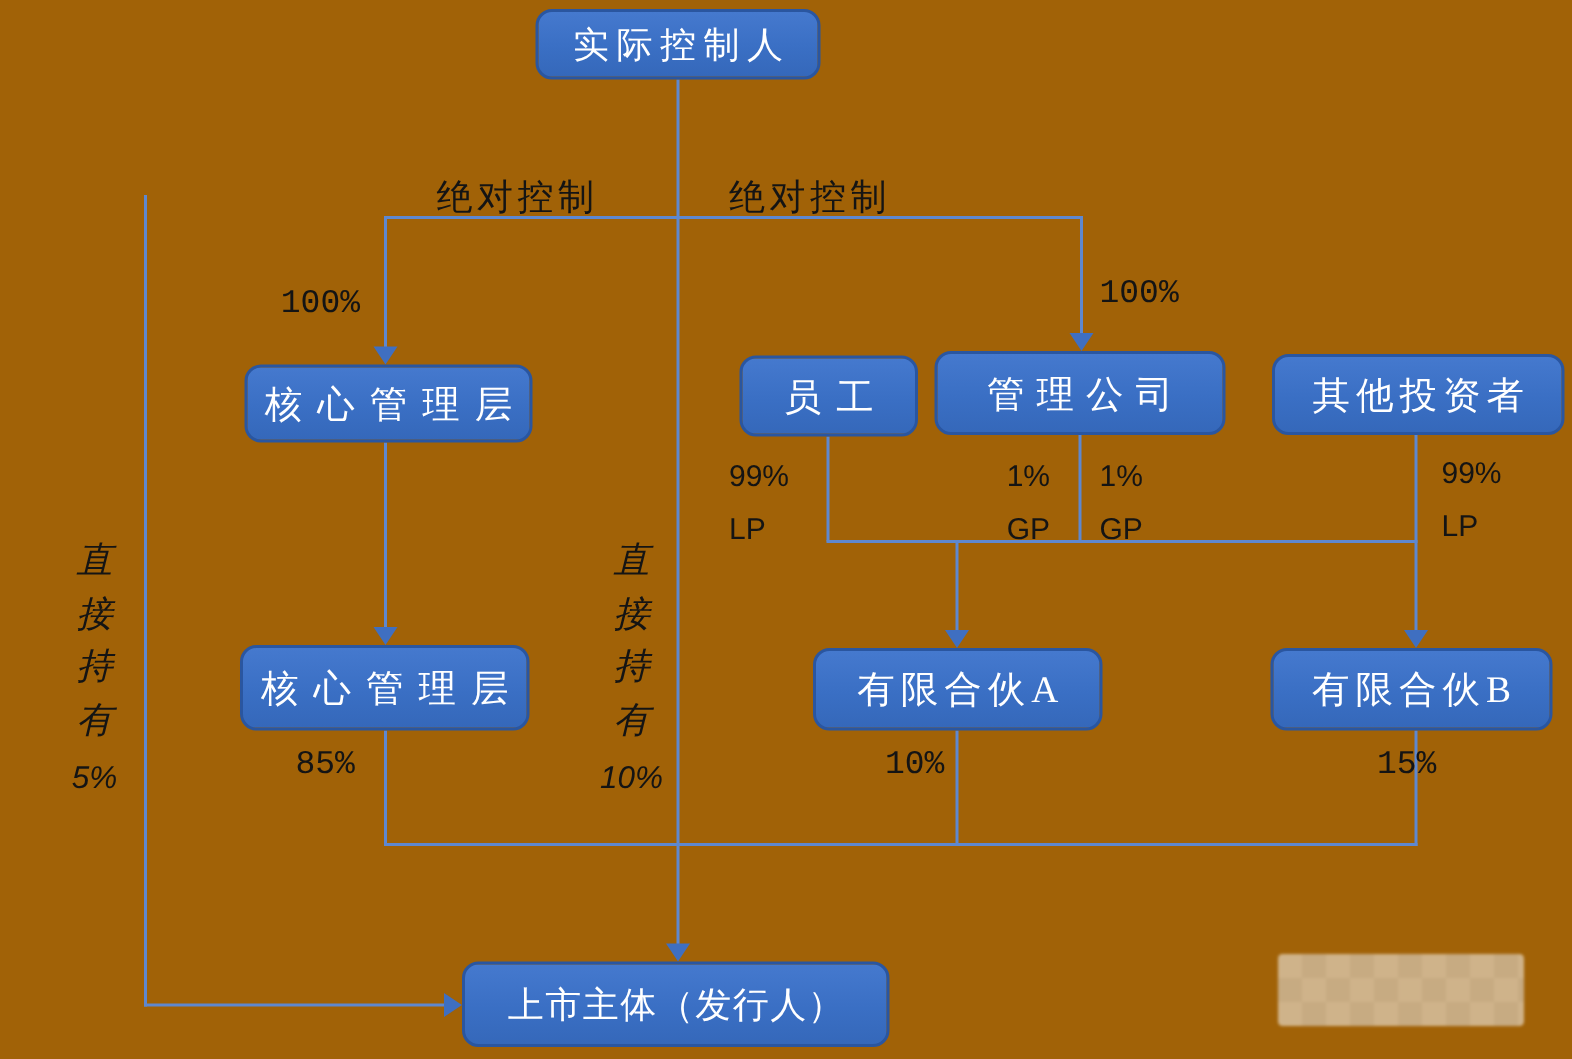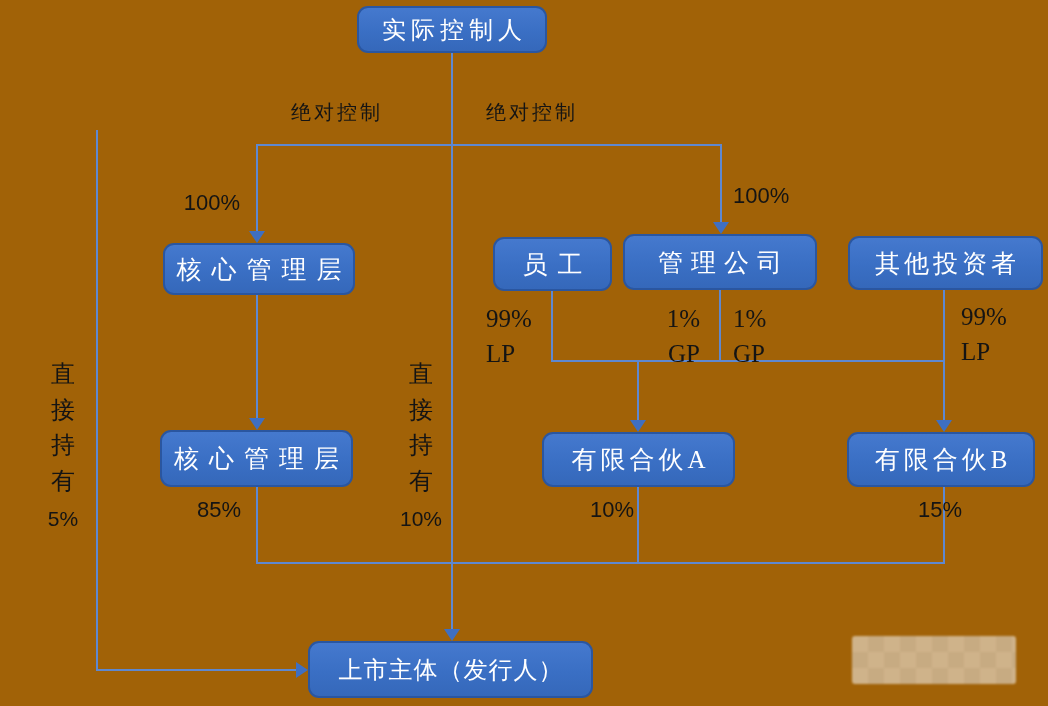--- a/index.html
+++ b/index.html
@@ -20,27 +20,27 @@
   .line.v{width:2px;}
   .line.h{height:2px;}
   
   .arrow-down{position:absolute;width:0;height:0;
     border-left:8px solid transparent;border-right:8px solid transparent;
     border-top:12px solid #3f6fc1;}
   .arrow-right{position:absolute;width:0;height:0;
     border-top:8px solid transparent;border-bottom:8px solid transparent;
     border-left:12px solid #3f6fc1;}
   
-  .zh-label{position:absolute;color:#141414;font-size:20px;letter-spacing:3px;white-space:nowrap;}
+  .zh-label{position:absolute;color:#141414;font-size:24px;letter-spacing:3px;white-space:nowrap;margin-top:16px;}
   .pct{position:absolute;color:#141414;font-size:22px;
-    font-family:Liberation Sans, sans-serif;white-space:nowrap;}
-  .stake{position:absolute;color:#141414;font-size:25px;line-height:35px;
-    font-family:Liberation Serif, serif;}
+    font-family:Liberation Mono, monospace;white-space:nowrap;}
+  .stake{position:absolute;color:#141414;font-size:20px;line-height:35px;
+    font-family:Liberation Sans, sans-serif;}
   .stake.right{text-align:right;}
-  .vlabel{position:absolute;display:flex;flex-direction:column;align-items:center;color:#141414;}
+  .vlabel{position:absolute;display:flex;flex-direction:column;align-items:center;color:#141414;font-style:italic;}
   .vchars{width:1.06em;word-break:break-all;line-height:1.48;font-size:24px;text-align:center;}
   .vpct{margin-top:8px;font-size:21px;font-family:"Liberation Sans", sans-serif;}
   
   .watermark{
     position:absolute;left:852px;top:636px;width:164px;height:48px;
     background:
       repeating-conic-gradient(#e7e7e7 0% 25%, #f6f6f6 0% 50%);
     background-size:32px 32px;
     opacity:.55;filter:blur(1px);border-radius:3px;
   }

